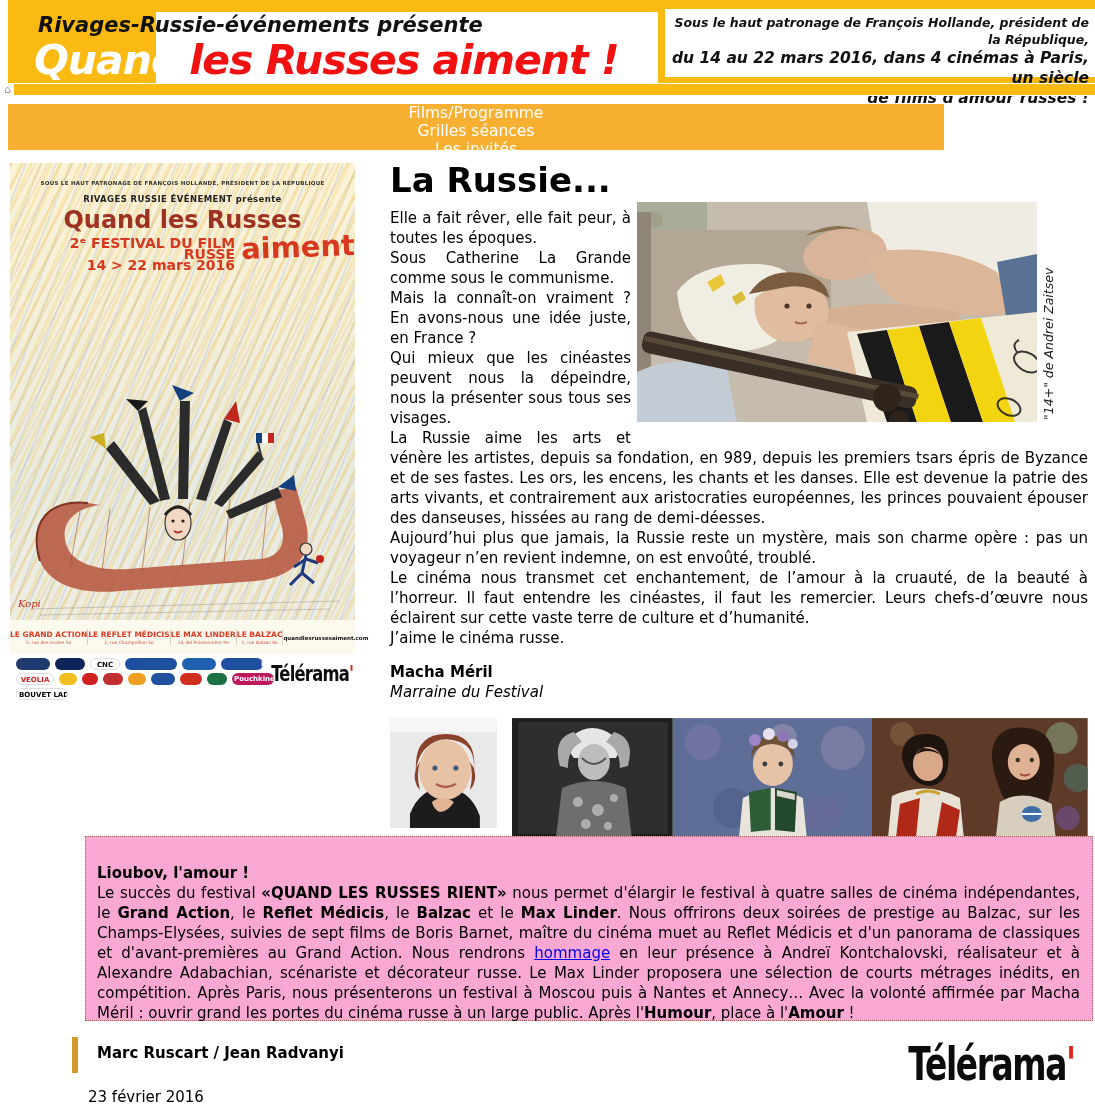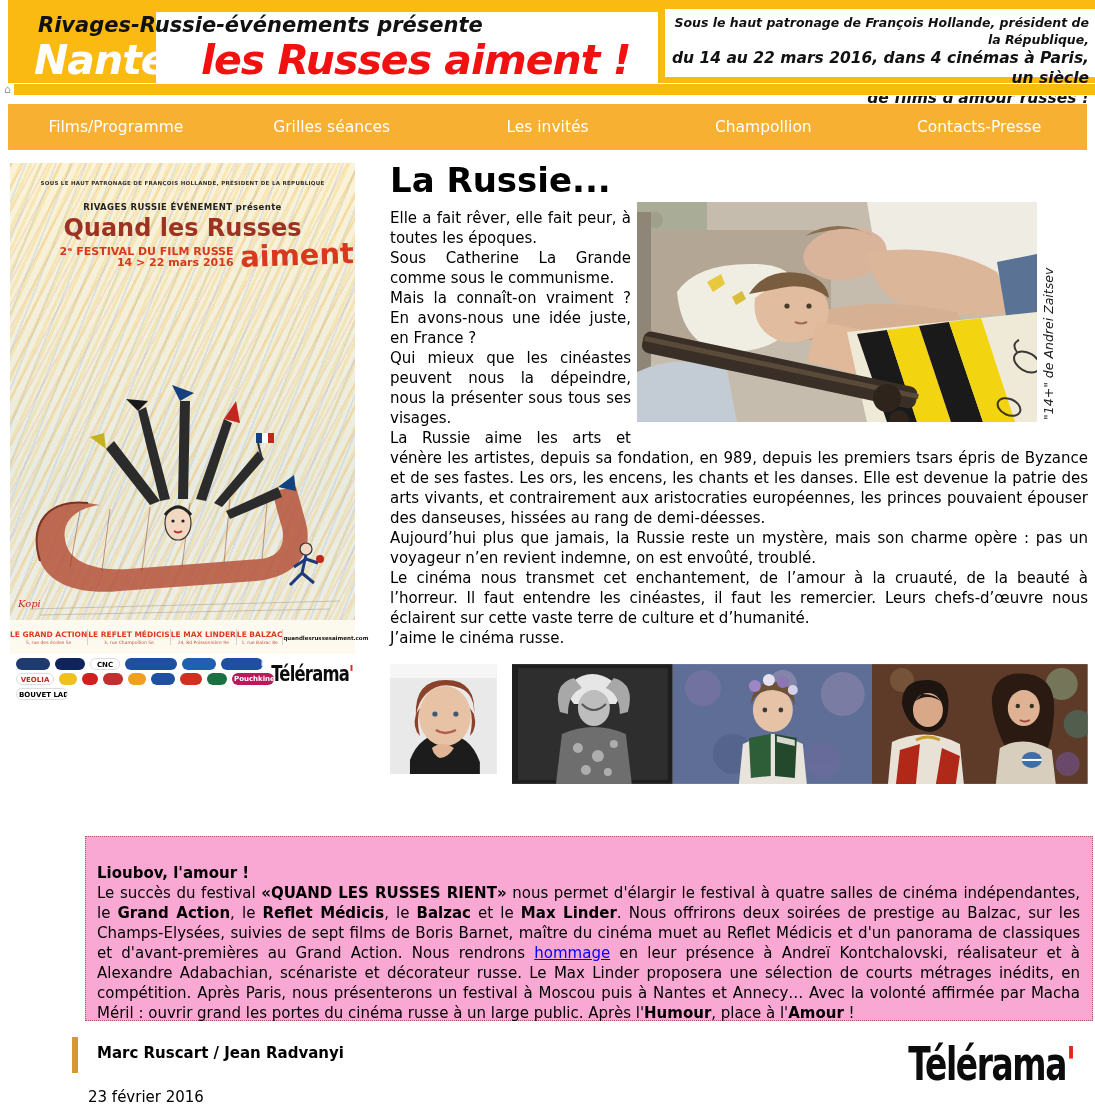--- a/index.html
+++ b/index.html
@@ -30,42 +30,42 @@
   .patronage-box .l1 { font-size:12.5px; line-height:17px; }
   .patronage-box .l2 { font-size:15.5px; line-height:20px; }
 
   
   .home-strip { position:absolute; left:0; top:83px; width:1095px; height:13px; background:#fff; }
   .home-strip .ybar { position:absolute; left:14px; top:1px; right:0; height:11px; background:#FBBA12; }
   .home-icon { position:absolute; left:1px; top:0px; width:13px; height:13px; color:#9a9a9a; font-size:11px;
     line-height:13px; text-align:center; cursor:pointer; }
 
   
-  .nav { position:absolute; left:8px; top:104px; width:1079px; height:46px; background:#F8B033; display:flex; }
+  .nav { position:absolute; left:8px; top:104px; width:936px; height:46px; background:#F8B033; display:flex;flex-direction:column; }
   .nav-item { flex:1; display:flex; align-items:center; justify-content:center;
     color:#fff; font-size:15.5px; cursor:pointer; }
 
   
   .poster { position:absolute; left:10px; top:163px; width:345px; height:529px; background:#FAF4E2; }
   .poster-art {
     position:relative; width:345px; height:457px; overflow:hidden;
     background:
       repeating-linear-gradient(115deg, rgba(242,200,60,.25) 0 3px, rgba(255,255,255,0) 3px 9px),
       repeating-linear-gradient(112deg, rgba(120,160,220,.18) 0 2px, rgba(255,255,255,0) 2px 14px),
       repeating-linear-gradient(118deg, rgba(230,120,60,.14) 0 2px, rgba(255,255,255,0) 2px 11px),
       linear-gradient(180deg,#FBF3D8 0%, #F3EFDC 35%, #E8EBE2 70%, #EDEDE4 100%);
   }
   .poster-tiny { text-align:center; font-size:5.5px; letter-spacing:.3px; color:#333; padding-top:17px; font-weight:bold;}
-  .poster-presenter { text-align:center; font-size:8.5px; color:#222; padding-top:16px; font-weight:bold; letter-spacing:.4px;}
+  .poster-presenter { text-align:center; font-size:8.5px; color:#222; padding-top:8px; font-weight:bold; letter-spacing:.4px;}
   .poster-script { text-align:center; font-family:"DejaVu Serif","Liberation Serif",serif;
     font-style:italic; font-weight:bold; color:#DC3A1E; font-size:47px; margin-top:12px; letter-spacing:2px;}
   .poster-title2 { text-align:center; color:#9E3222; font-weight:bold; font-size:24px; letter-spacing:0px;
     margin-top:2px; transform:scaleY(1.05); }
   .poster-sub-row { display:flex; justify-content:center; align-items:flex-start; margin-top:0px; }
-  .poster-festival { text-align:right; color:#D8381E; font-weight:bold; font-size:11px; line-height:11px; margin-top:4px;padding-left:48px;}
+  .poster-festival { text-align:right; color:#D8381E; font-weight:bold; font-size:14px; line-height:11px; margin-top:4px;padding-left:48px;}
   .poster-title3 { color:#D8381E; font-weight:bold; font-size:29px; line-height:26px; margin-left:6px; transform:rotate(-2deg);}
   .poster-illustration { position:absolute; left:0; top:208px; width:345px; height:249px; }
   .poster-cinemas { display:flex; width:345px; height:34px; background:#FCF9EE; align-items:center; }
   .cine { flex:1.05; text-align:center; border-right:1px solid #d8d2c2; padding-top:1px;}
   .cine:last-child { border-right:none; flex:0.9;}
   .cine-name { color:#DC3A24; font-weight:bold; font-size:7.5px; white-space:nowrap;}
   .cine-addr { color:#C65540; font-size:4.5px; margin-top:1px;}
   .cine-web { color:#111; font-weight:bold; font-size:5.5px; }
   .poster-logos { position:relative; width:345px; height:38px; background:#fff; padding:4px 6px 0 6px; }
   .logo-rows { display:flex; flex-wrap:wrap; width:262px; gap:3px 5px; align-items:center;}
@@ -111,21 +111,21 @@
     transform:scaleX(.7); transform-origin:right; letter-spacing:-2px; }
   .page-date { position:absolute; left:88px; top:1088px; font-size:15px; }
 </style>
 </head>
 <body>
 
 <div class="header">
   <div class="title-whitebox"></div>
   <div class="presenter-line">Rivages-Russie-événements présente</div>
   <div class="big-title">
-    <span class="t-white">Nantes</span><span class="t-red">les Russes aiment !</span>
+    <span class="t-white">Quand</span><span class="t-red">les Russes aiment !</span>
   </div>
   <div class="patronage-box">
     <div class="l1">Sous le haut patronage de François Hollande, président de la République,</div>
     <div class="l2">du 14 au 22 mars 2016, dans 4 cinémas à Paris, un siècle</div>
     <div class="l2">de films d'amour russes !</div>
   </div>
 </div>
 
 <div class="home-strip">
   <div class="home-icon">⌂</div>
@@ -317,20 +317,24 @@
     </div>
     <div class="lead-space"></div>
     <p>Elle a fait rêver, elle fait peur, à toutes les époques.</p>
     <p>Sous Catherine La Grande comme sous le communisme.</p>
     <p>Mais la connaît-on vraiment ? En avons-nous une idée juste, en France ?</p>
     <p>Qui mieux que les cinéastes peuvent nous la dépeindre, nous la présenter sous tous ses visages.</p>
     <p>La Russie aime les arts et vénère les artistes, depuis sa fondation, en 989, depuis les premiers tsars épris de Byzance et de ses fastes. Les ors, les encens, les chants et les danses. Elle est devenue la patrie des arts vivants, et contrairement aux aristocraties européennes, les princes pouvaient épouser des danseuses, hissées au rang de demi-déesses.</p>
     <p>Aujourd’hui plus que jamais, la Russie reste un mystère, mais son charme opère : pas un voyageur n’en revient indemne, on est envoûté, troublé.</p>
     <p>Le cinéma nous transmet cet enchantement, de l’amour à la cruauté, de la beauté à l’horreur. Il faut entendre les cinéastes, il faut les remercier. Leurs chefs-d’œuvre nous éclairent sur cette vaste terre de culture et d’humanité.</p>
     <p>J’aime le cinéma russe.</p>
+    <div class="signature">
+      <div class="sig-name">Macha Méril</div>
+      <div class="sig-role">Marraine du Festival</div>
+    </div>
   </div>
 
   <div class="photo-row">
 
     <svg width="107" height="110" viewBox="0 0 107 110" xmlns="http://www.w3.org/2000/svg">
       <rect width="107" height="110" fill="#E9E9E9"></rect>
       <rect x="0" y="0" width="107" height="14" fill="#F6F6F6"></rect>
       <path d="M20,96 Q30,70 54,70 Q80,70 90,98 L90,110 L20,110 Z" fill="#1C1C1C"></path>
       <ellipse cx="55" cy="52" rx="26" ry="30" fill="#E8C2A4"></ellipse>
       <path d="M26,52 Q24,16 56,16 Q88,16 84,54 Q86,30 70,24 Q50,16 36,30 Q28,38 26,52 Z" fill="#8B422A"></path>

